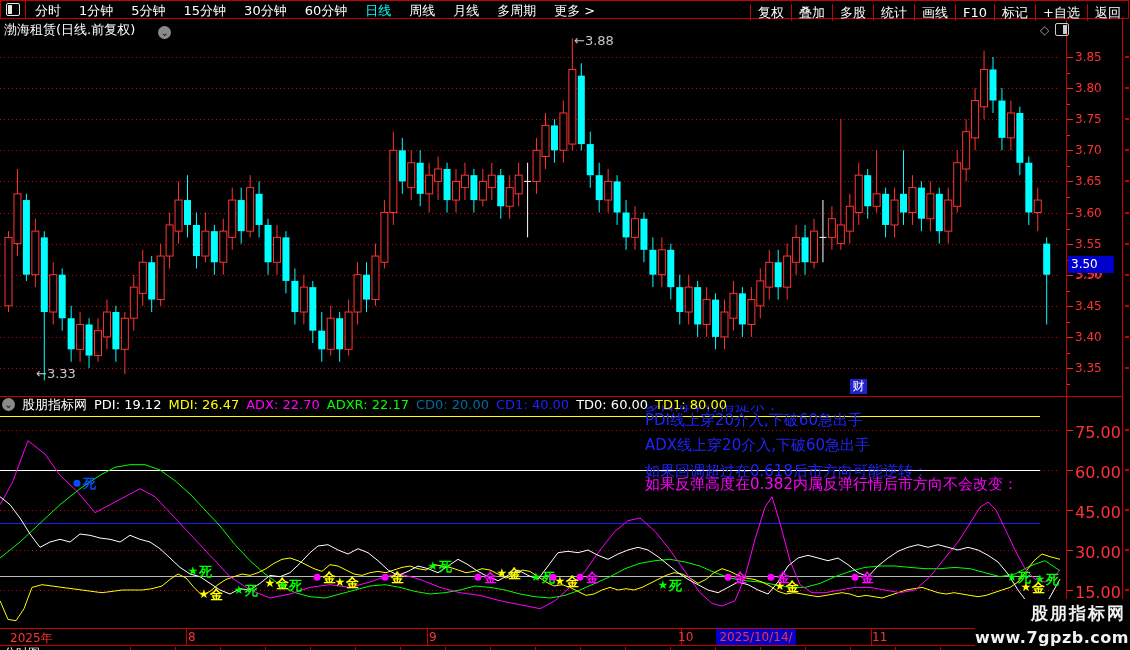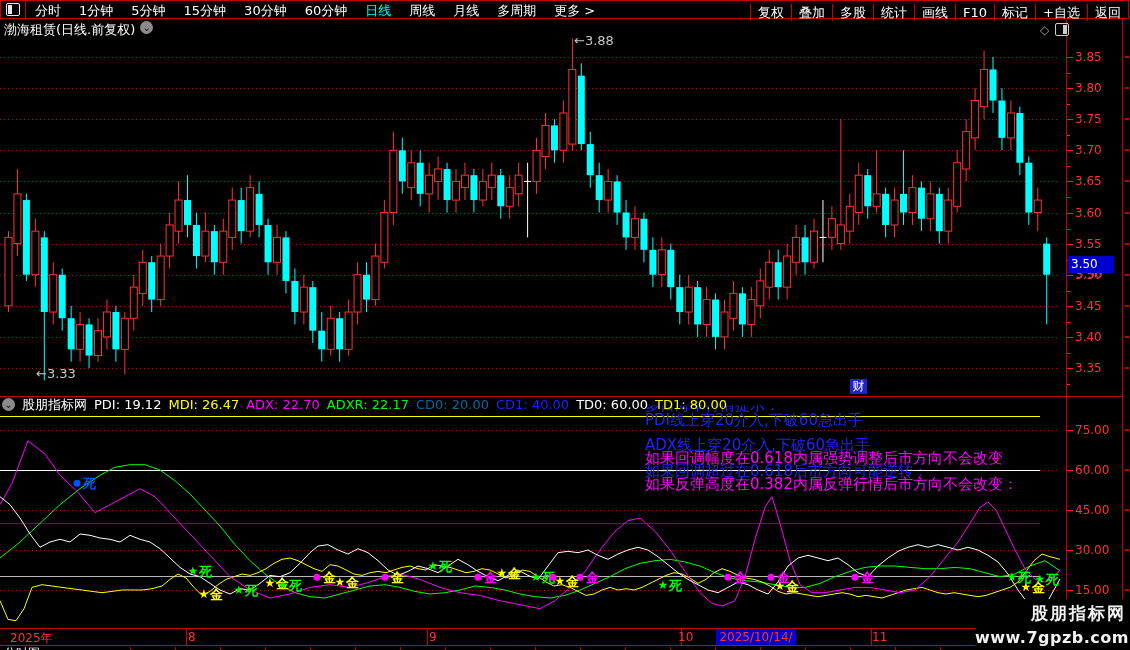--- a/index.html
+++ b/index.html
@@ -11,30 +11,30 @@
            display:flex;align-items:center;background:#000;z-index:20;}
   .win-box{width:24px;height:100%;border-right:1px solid #c80000;display:flex;align-items:center;justify-content:center;}
   .win-icon{width:12px;height:11px;border:1px solid #e8e8e8;border-radius:2px;position:relative;}
   .win-icon div{position:absolute;left:1px;top:1px;bottom:1px;width:4px;background:#e8e8e8;}
   .tb-item{color:#ffffff;font-size:13px;padding:0 9px;line-height:17px;white-space:nowrap;cursor:default;}
   .tb-item.sel{color:#00ffff;}
   .tb-spacer{flex:1;}
   .tb-btn{color:#ffffff;font-size:13px;padding:0 7px;height:100%;display:flex;align-items:center;
           border-left:1px solid #c80000;white-space:nowrap;}
   
-  .title-row{left:4px;top:21px;color:#ffffff;font-size:13px;display:flex;align-items:flex-start;gap:5px;z-index:6;}
+  .title-row{left:4px;top:21px;color:#ffffff;font-size:13px;display:flex;align-items:flex-end;gap:23px;z-index:6;}
   .drop-circle{width:13px;height:13px;border-radius:50%;background:#8a8a8a;color:#111;font-size:10px;
                display:flex;align-items:center;justify-content:center;line-height:1;}
   .chart-icons{top:23px;left:1040px;display:flex;gap:6px;align-items:center;z-index:6;}
   .diamond{color:#9a9a9a;font-size:12px;line-height:1;}
   .split-sq{width:12px;height:11px;border:1px solid #cccccc;border-radius:2px;position:relative;}
   .split-sq div{position:absolute;right:1px;top:1px;bottom:1px;width:4px;background:#cccccc;}
   
   .plabel{position:absolute;left:1075px;width:42px;color:#ff3232;font-size:12px;z-index:4;}
-  .ilabel{position:absolute;left:1075px;width:42px;color:#ff3232;font-size:12px;z-index:4;}
+  .ilabel{position:absolute;left:1075px;width:42px;color:#ff3232;font-size:16px;z-index:4;}
   .price-tag{left:1068px;width:46px;height:17px;background:#0000cc;color:#ffffff;font-size:12px;
              line-height:17px;padding-left:3px;box-sizing:border-box;z-index:7;}
   .ghost-label{left:1076px;color:#ff3232;font-size:12px;z-index:5;}
   .annot{position:absolute;color:#c8c8c8;font-size:13px;z-index:6;white-space:nowrap;}
   .fin-badge{left:850px;top:379px;width:17px;height:15px;background:#2222cc;color:#ffffff;font-size:12px;
              text-align:center;line-height:15px;z-index:6;}
   .sep-line{left:0;top:396px;width:1122px;height:1px;background:#c80000;z-index:5;}
   .axis-vline{left:1066px;top:20px;width:1px;height:608px;background:#c80000;z-index:3;}
   
   .ind-head{left:2px;top:397px;height:15px;display:flex;align-items:center;gap:7px;font-size:13px;z-index:8;white-space:nowrap;}
@@ -606,21 +606,20 @@
     <div class="plabel" style="top: 329.9px;">3.40</div>
     <div class="plabel" style="top: 361px;">3.35</div>
     <div class="ilabel" style="top: 423px;">75.00</div>
     <div class="ilabel" style="top: 463.005px;">60.00</div>
     <div class="ilabel" style="top: 503.01px;">45.00</div>
     <div class="ilabel" style="top: 543.015px;">30.00</div>
     <div class="ilabel" style="top: 583.02px;">15.00</div>
     <div class="note-line" style="top: 399px; color: rgb(34, 34, 255); clip-path: inset(50% 0px 0px);">多日海军行情提示：</div>
     <div class="note-line" style="top: 414px; color: rgb(34, 34, 255);">PDI线上穿20介入,下破60急出手</div>
     <div class="note-line" style="top: 439px; color: rgb(34, 34, 255);">ADX线上穿20介入,下破60急出手</div>
-    <div class="note-line" style="top: 452px; color: rgb(255, 0, 255);">如果回调幅度在0.618内属强势调整后市方向不会改变</div>
     <div class="note-line" style="top: 465px; color: rgb(34, 34, 255);">如果回调超过在0.618后市方向可能逆转：</div>
     <div class="note-line" style="top: 478px; color: rgb(255, 0, 255);">如果反弹高度在0.382内属反弹行情后市方向不会改变：</div>
     <div class="date-label" style="left: 10px;">2025年</div>
     <div class="date-label" style="left: 188px;">8</div>
     <div class="date-label" style="left: 429px;">9</div>
     <div class="date-label" style="left: 678px;">10</div>
     <div class="date-label" style="left: 872px;">11</div>
     <div class="date-tick" style="left: 186px;"></div>
     <div class="date-tick" style="left: 427px;"></div>
     <div class="date-tick" style="left: 681px;"></div>

